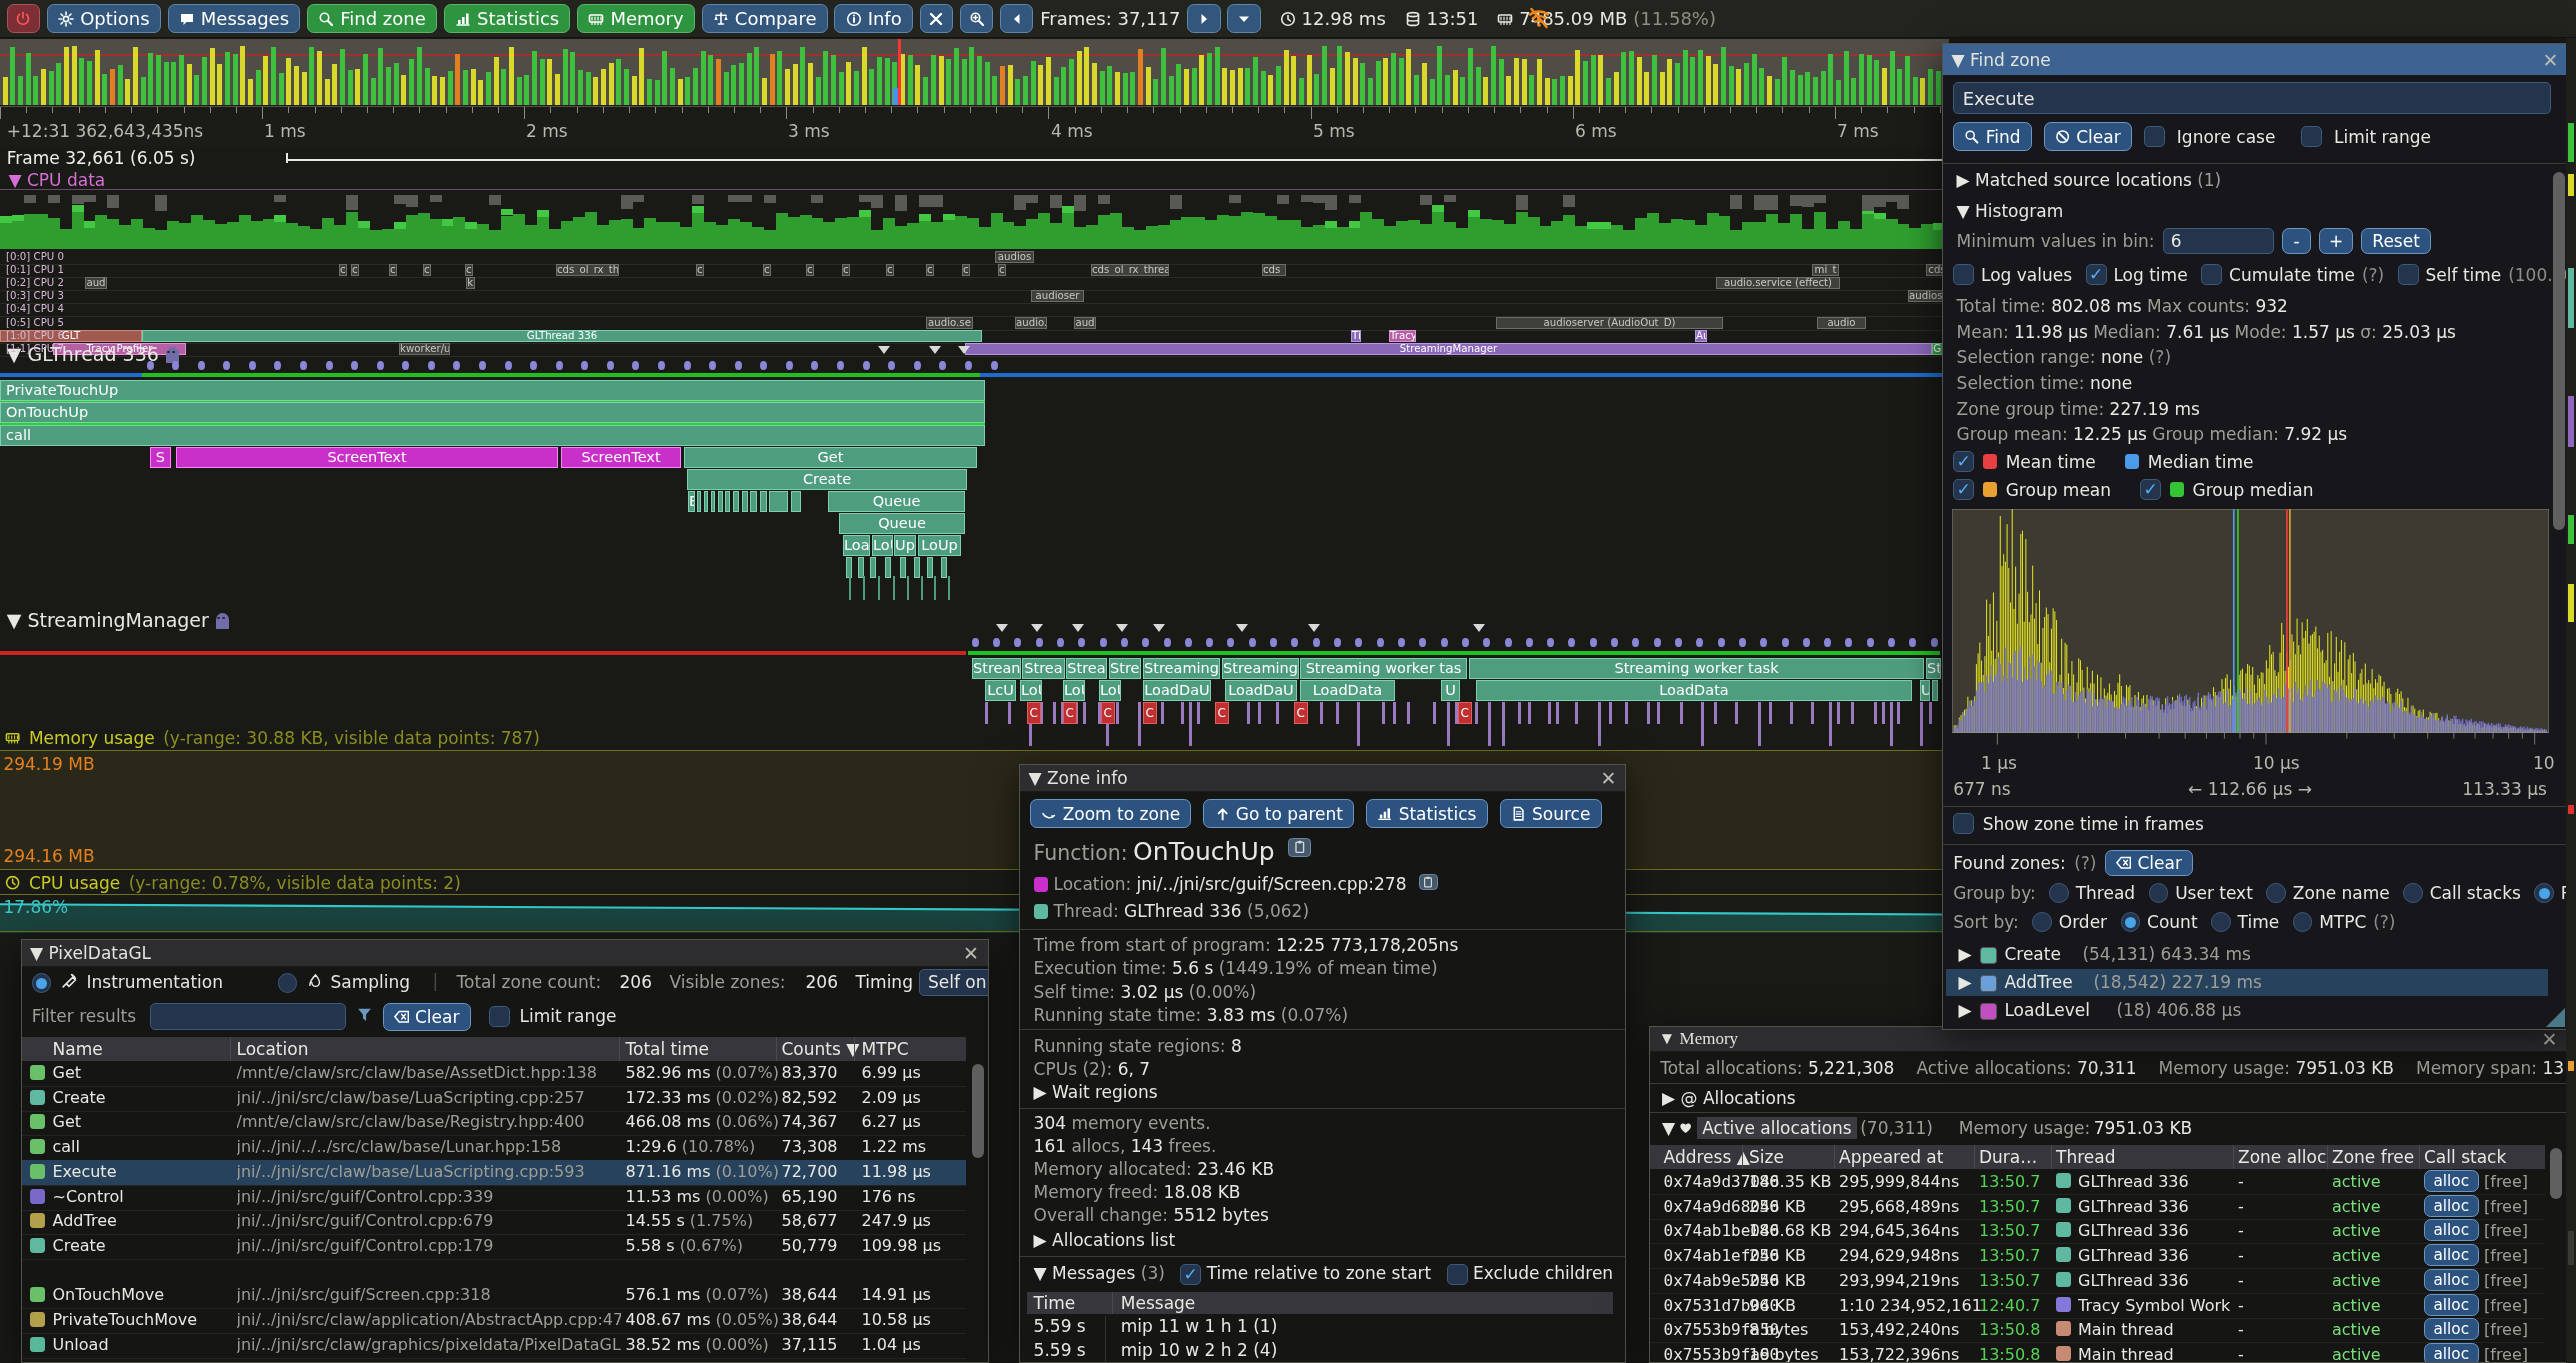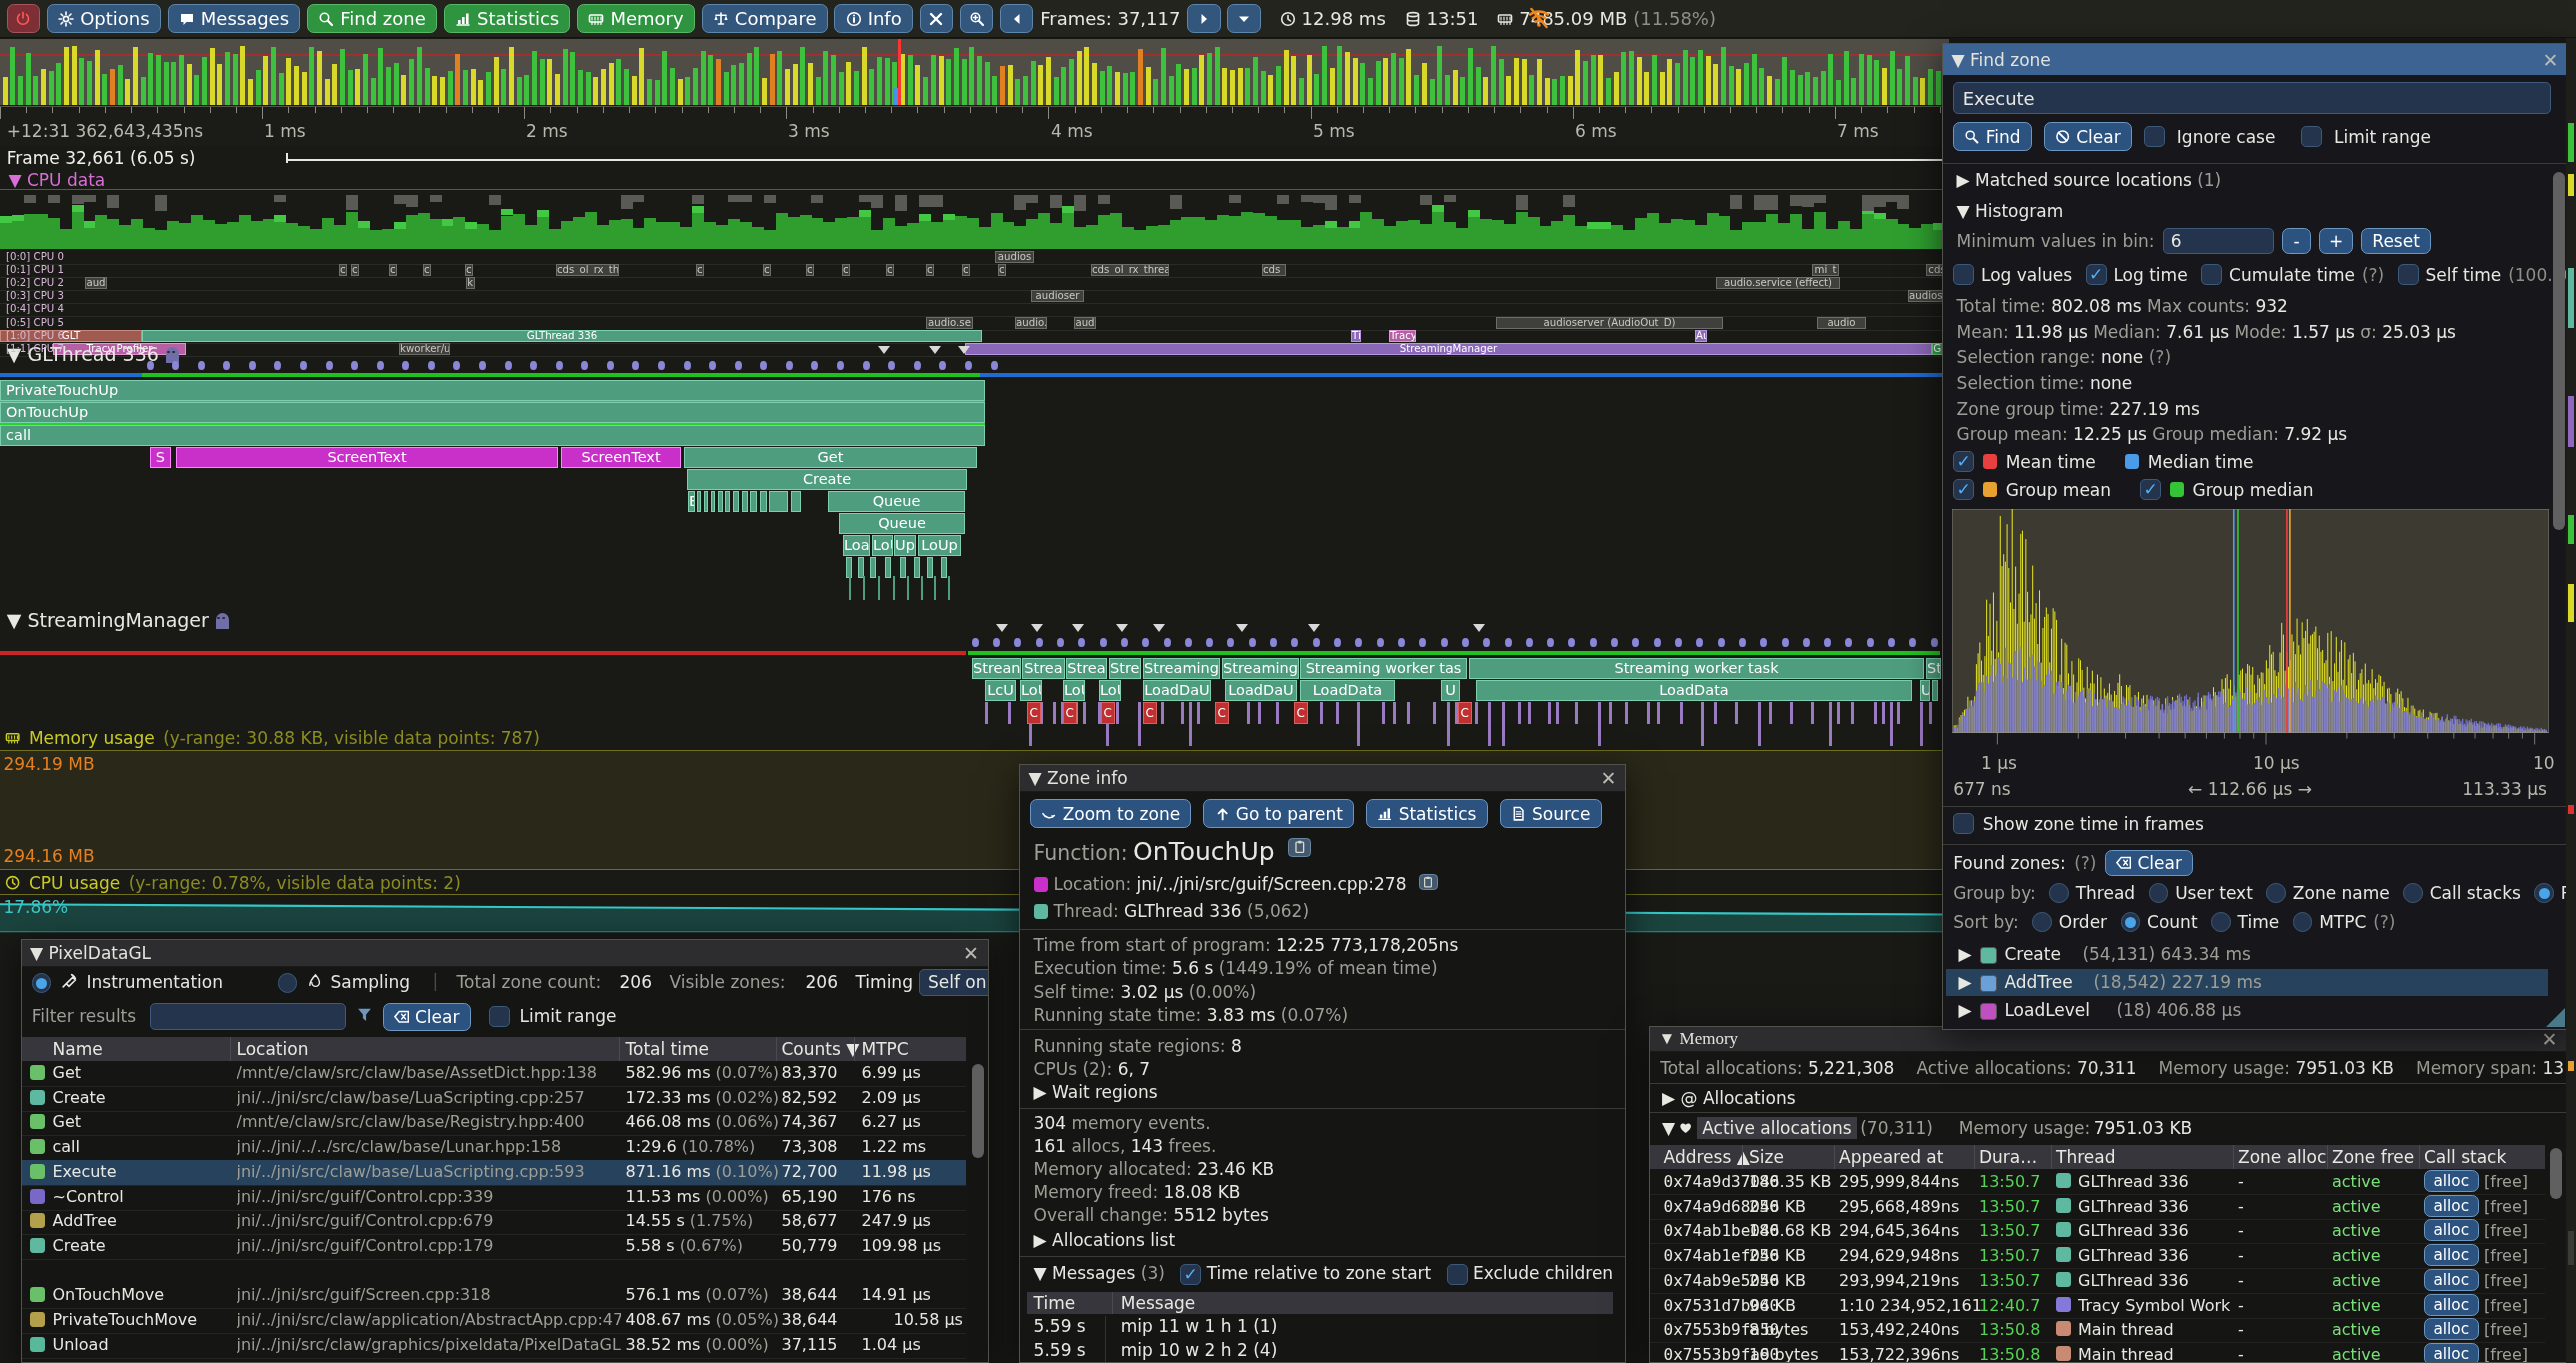--- a/index.html
+++ b/index.html
@@ -1268,21 +1268,21 @@
           <span class="val" style="position:absolute;left:604px;top:1.7px;">576.1 ms <span class="lbl">(0.07%)</span></span>
           <span class="val" style="position:absolute;left:760px;top:1.7px;">38,644</span>
           <span class="val" style="position:absolute;left:840px;top:1.7px;">14.91 µs</span>
         </div>
         <div class="abs" style="left: 0px; top: 247px; width: 100%; height: 25px; border-bottom: 0.9px solid rgb(36, 36, 32); font-size: 16px;">
           <span class="swatch" style="position:absolute;left:8.5px;top:4.3px;background:#b3a04b;"></span>
           <span class="val" style="position:absolute;left:31px;top:1.7px;">PrivateTouchMove</span>
           <span class="lbl" style="position:absolute;left:215px;top:1.7px;width:384px;overflow:hidden;white-space:nowrap;">jni/../jni/src/claw/application/AbstractApp.cpp:476</span>
           <span class="val" style="position:absolute;left:604px;top:1.7px;">408.67 ms <span class="lbl">(0.05%)</span></span>
           <span class="val" style="position:absolute;left:760px;top:1.7px;">38,644</span>
-          <span class="val" style="position:absolute;left:840px;top:1.7px;margin-left:32px;">10.58 µs</span>
+          <span class="val" style="position:absolute;left:840px;top:1.7px;">10.58 µs</span>
         </div>
         <div class="abs" style="left: 0px; top: 272px; width: 100%; height: 25px; border-bottom: 0.9px solid rgb(36, 36, 32); font-size: 16px;">
           <span class="swatch" style="position:absolute;left:8.5px;top:4.3px;background:#58b89a;"></span>
           <span class="val" style="position:absolute;left:31px;top:1.7px;">Unload</span>
           <span class="lbl" style="position:absolute;left:215px;top:1.7px;width:384px;overflow:hidden;white-space:nowrap;">jni/../jni/src/claw/graphics/pixeldata/PixelDataGL.c</span>
           <span class="val" style="position:absolute;left:604px;top:1.7px;">38.52 ms <span class="lbl">(0.00%)</span></span>
           <span class="val" style="position:absolute;left:760px;top:1.7px;">37,115</span>
           <span class="val" style="position:absolute;left:840px;top:1.7px;">1.04 µs</span>
         </div>
         <div class="abs" style="left: 0px; top: 297px; width: 100%; height: 25px; border-bottom: 0.9px solid rgb(36, 36, 32); font-size: 16px;">

